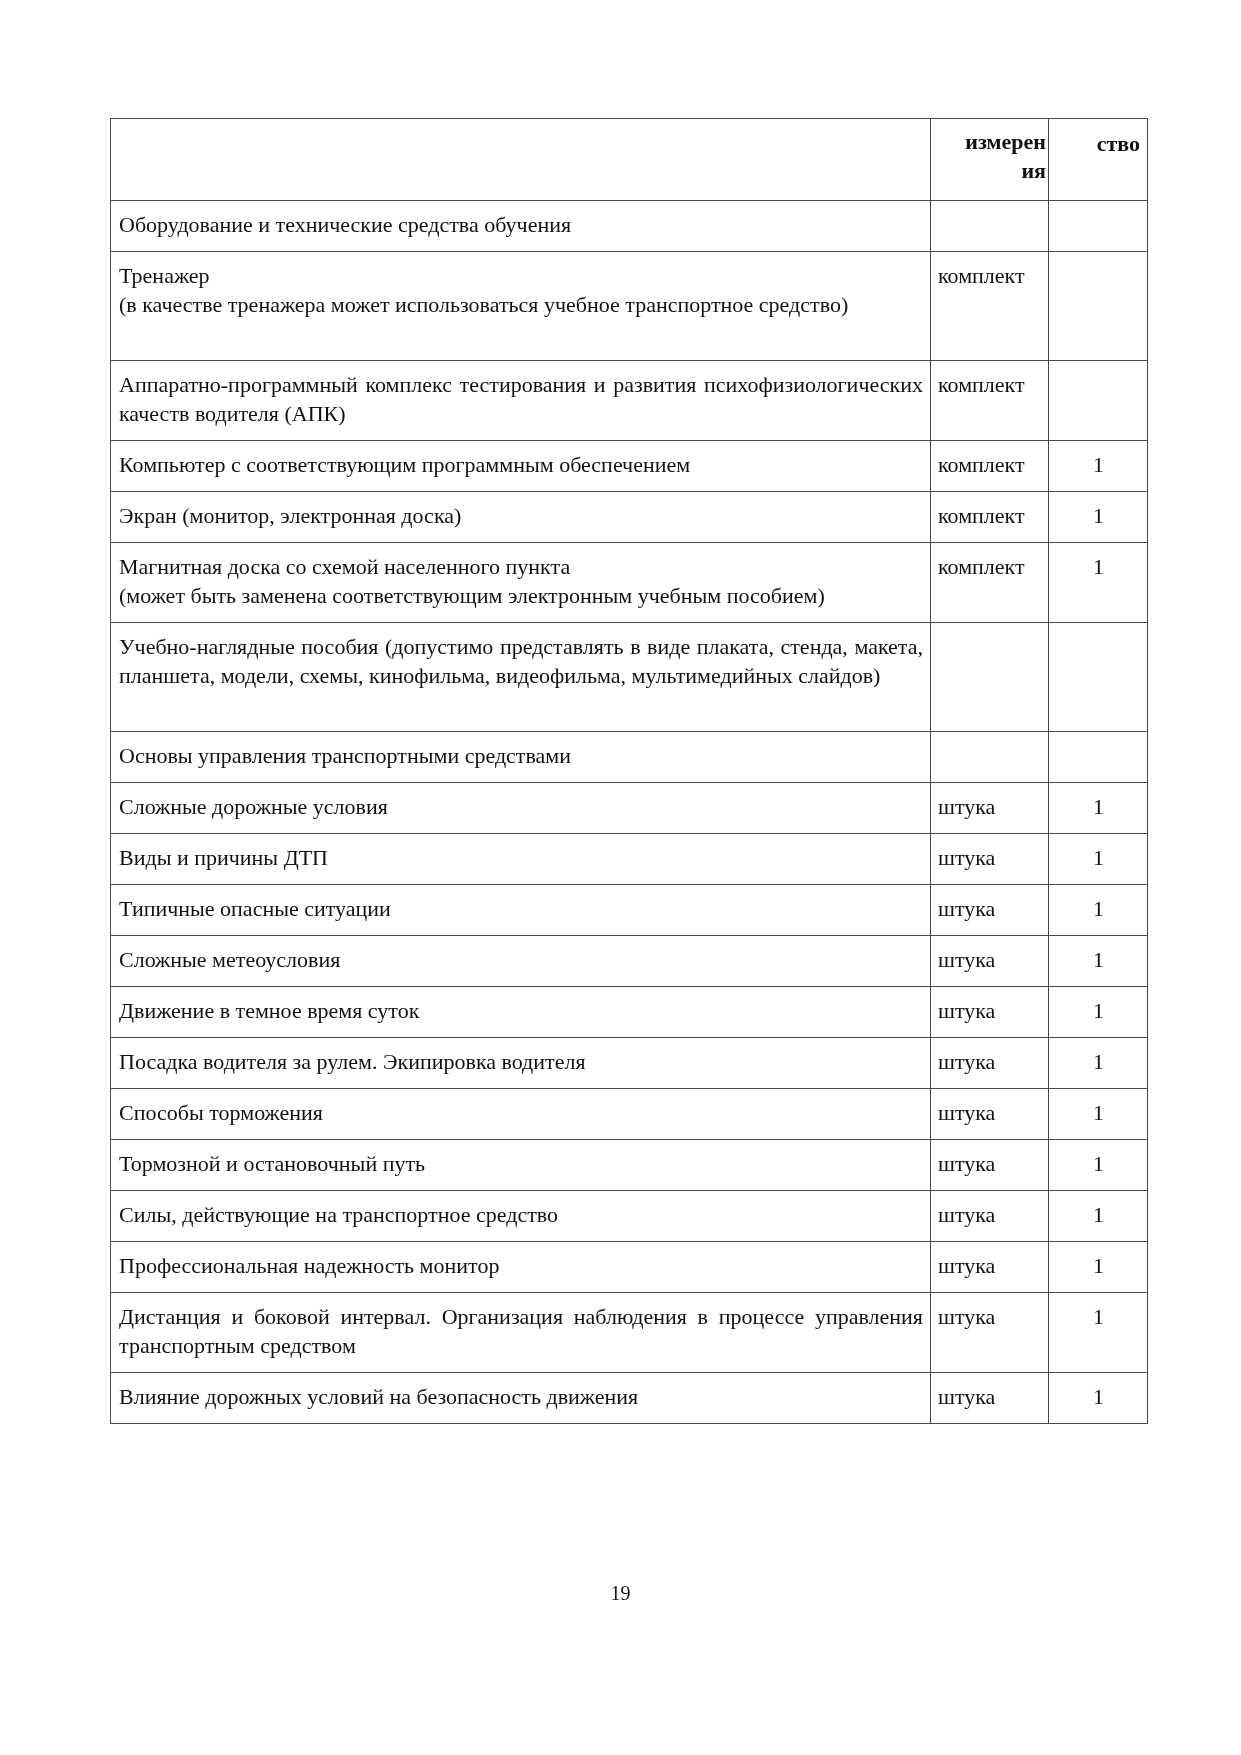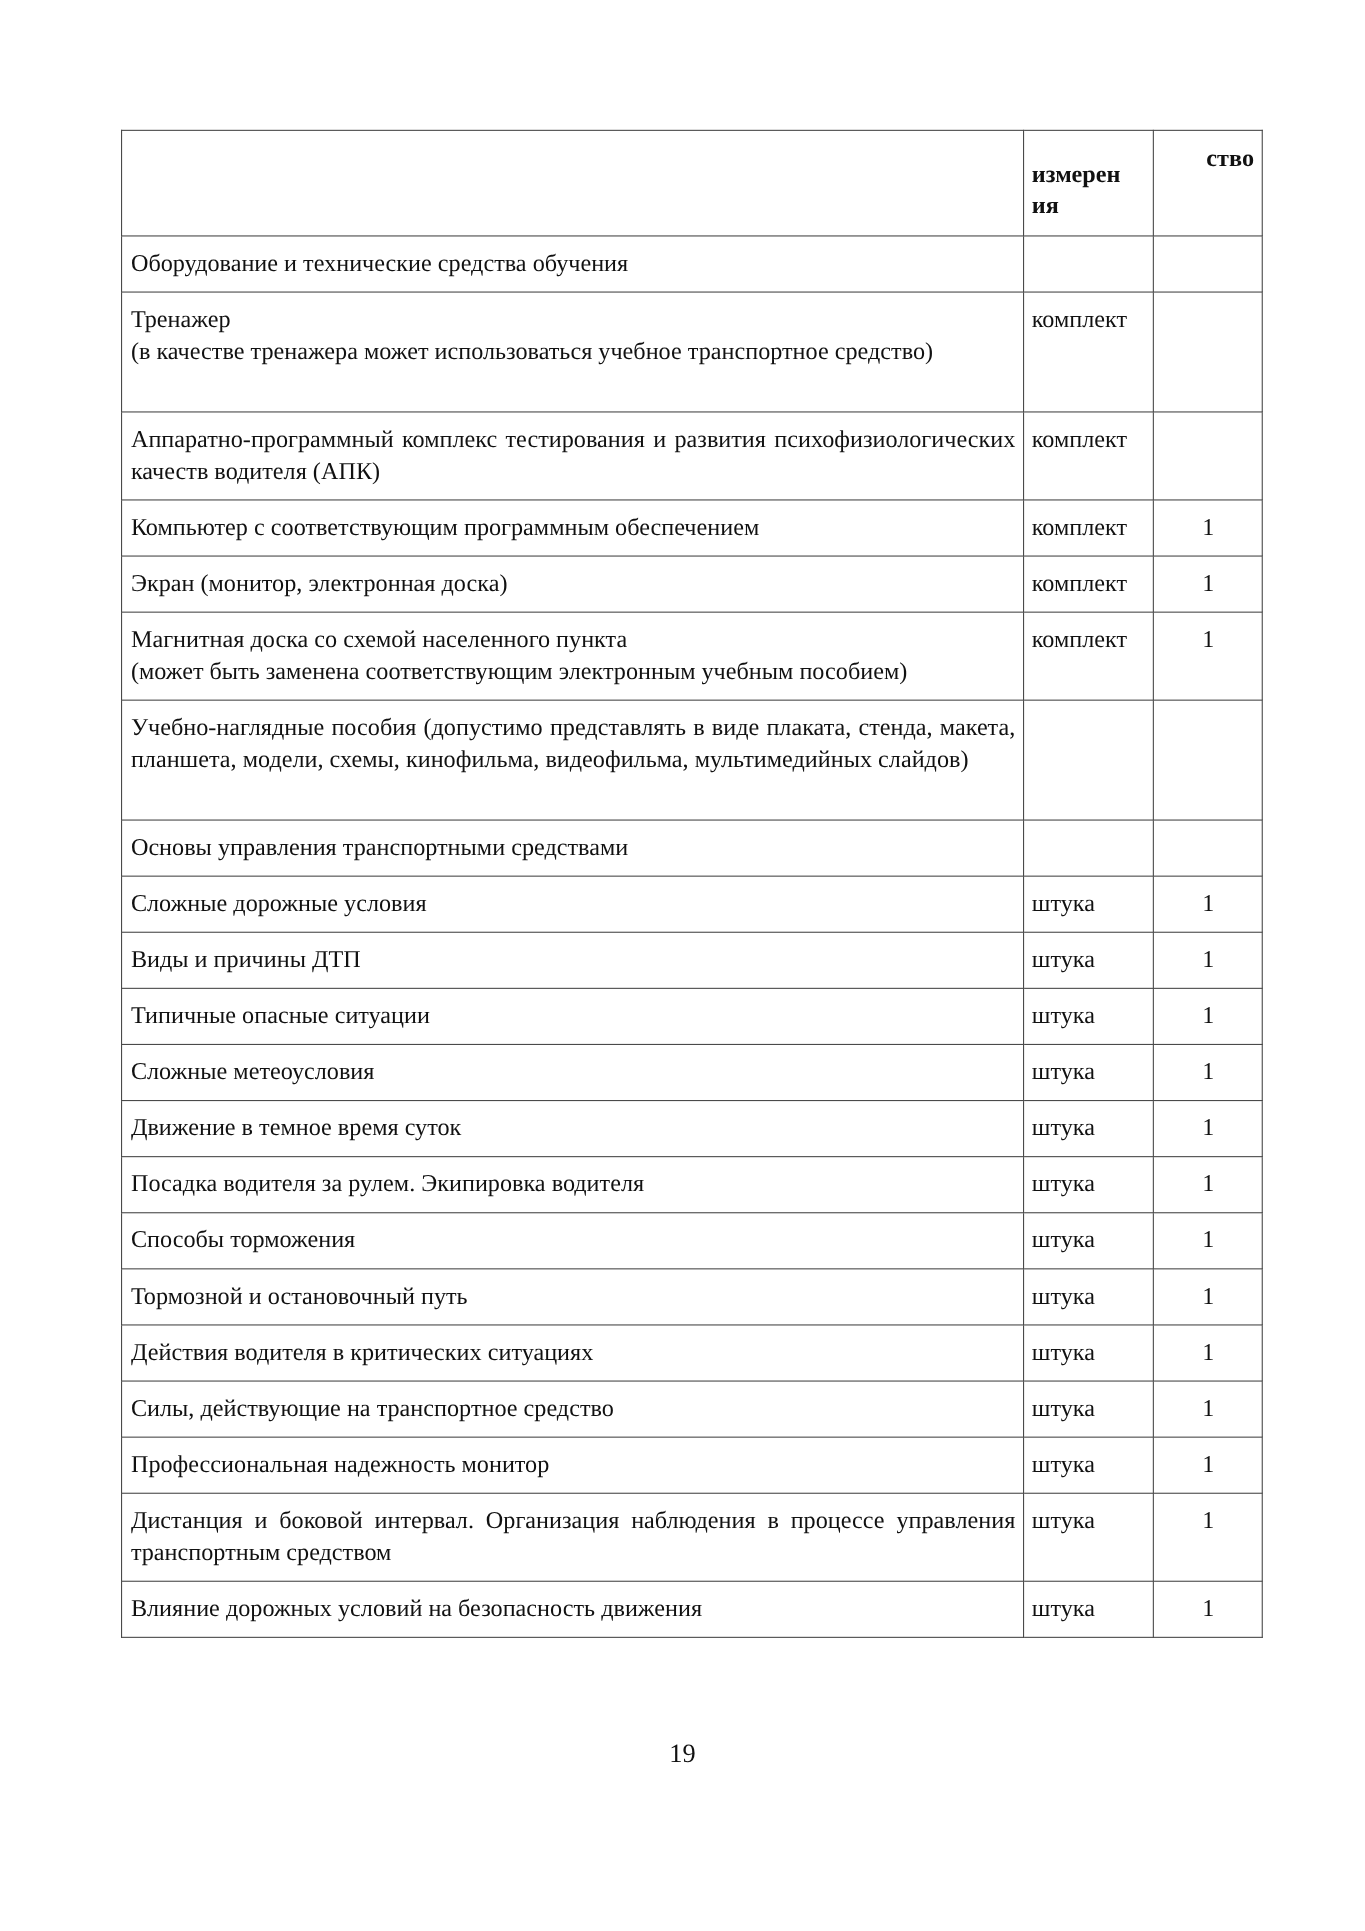--- a/index.html
+++ b/index.html
@@ -9,28 +9,28 @@
          width: 1037px; }
   .tbl td { border: 1.4px solid #4a4a4a; vertical-align: top; font-size: 22px; line-height: 29px;
             padding: 9px 7px 9px 8px; }
   .tbl col.c1 { width: 820px; }
   .tbl col.c2 { width: 118px; }
   .tbl col.c3 { width: 99px; }
   .tbl td.name { text-align: justify; text-align-last: left; }
   .tbl td.qty { text-align: center; }
   .tbl td.unit { padding-left: 7px; padding-right: 2px; }
   .tbl tr.head td { height: 62px; font-weight: bold; }
-  .tbl tr.head td.unit { text-align: left; line-height: 29px; padding-top: 24px; }
+  .tbl tr.head td.unit { text-align: right; line-height: 29px; padding-top: 8px; }
   .tbl tr.head td.qty { text-align: right; padding-left: 10px; padding-top: 10px; }
   .tbl tr.r1 td { height: 32px; }
   .tbl tr.r2 td { height: 61px; margin-top: 22px; }
   .tbl tr.r3 td { height: 90px; }
   .line { display: block; }
   .pagenum { position: absolute; left: 0; width: 1241px; top: 1582px; text-align: center;
-             font-size: 24px; }
+             font-size: 20px; }
 </style>
 </head>
 <body>
 
 <table class="tbl">
   <colgroup>
       <col class="c1">
       <col class="c2">
       <col class="c3">
     </colgroup>
@@ -152,27 +152,20 @@
       </tr>
       <tr class="r1">
         <td class="name">
           <span class="line">Тормозной и остановочный путь</span>
         </td>
         <td class="unit">штука</td>
         <td class="qty">1</td>
       </tr>
       <tr class="r1">
         <td class="name">
-          <span class="line">Действия водителя в критических ситуациях</span>
-        </td>
-        <td class="unit">штука</td>
-        <td class="qty">1</td>
-      </tr>
-      <tr class="r1">
-        <td class="name">
           <span class="line">Силы, действующие на транспортное средство</span>
         </td>
         <td class="unit">штука</td>
         <td class="qty">1</td>
       </tr>
       <tr class="r1">
         <td class="name">
           <span class="line">Профессиональная надежность монитор</span>
         </td>
         <td class="unit">штука</td>

